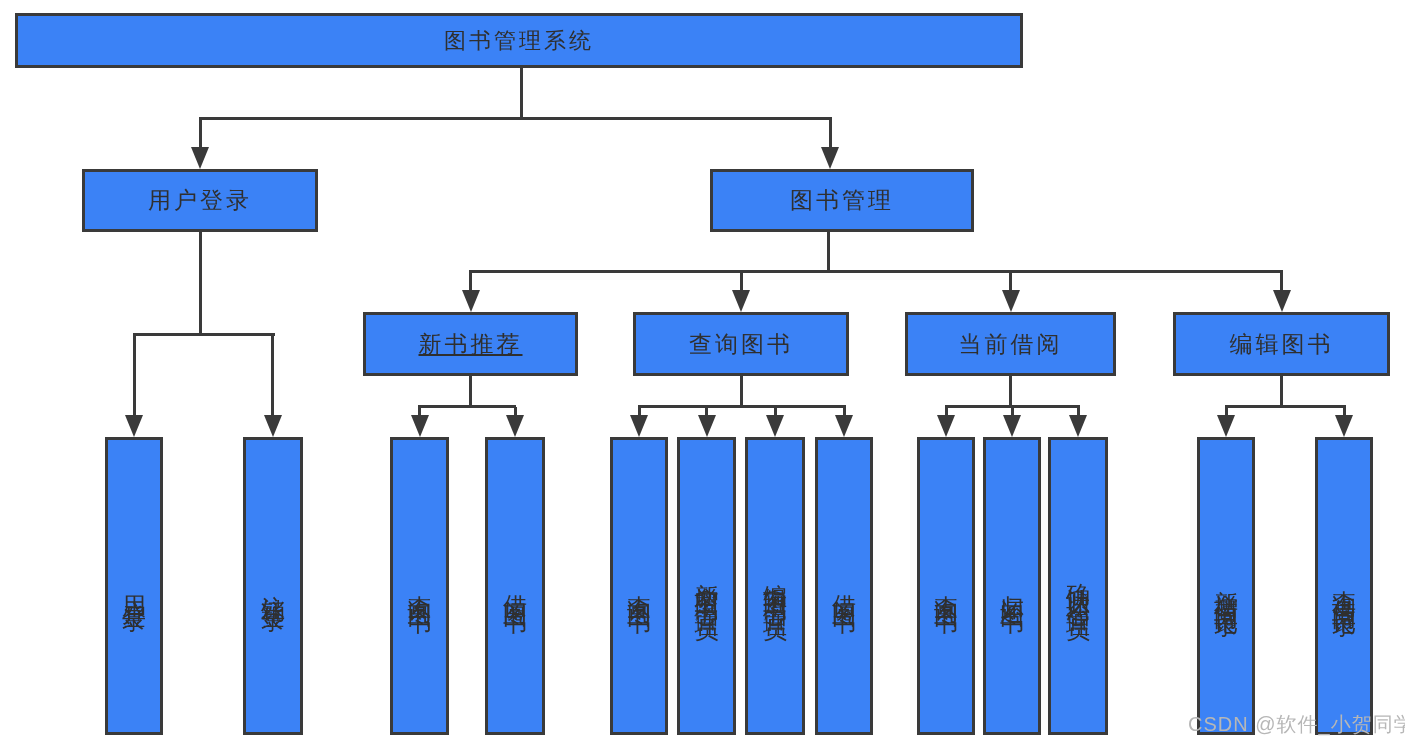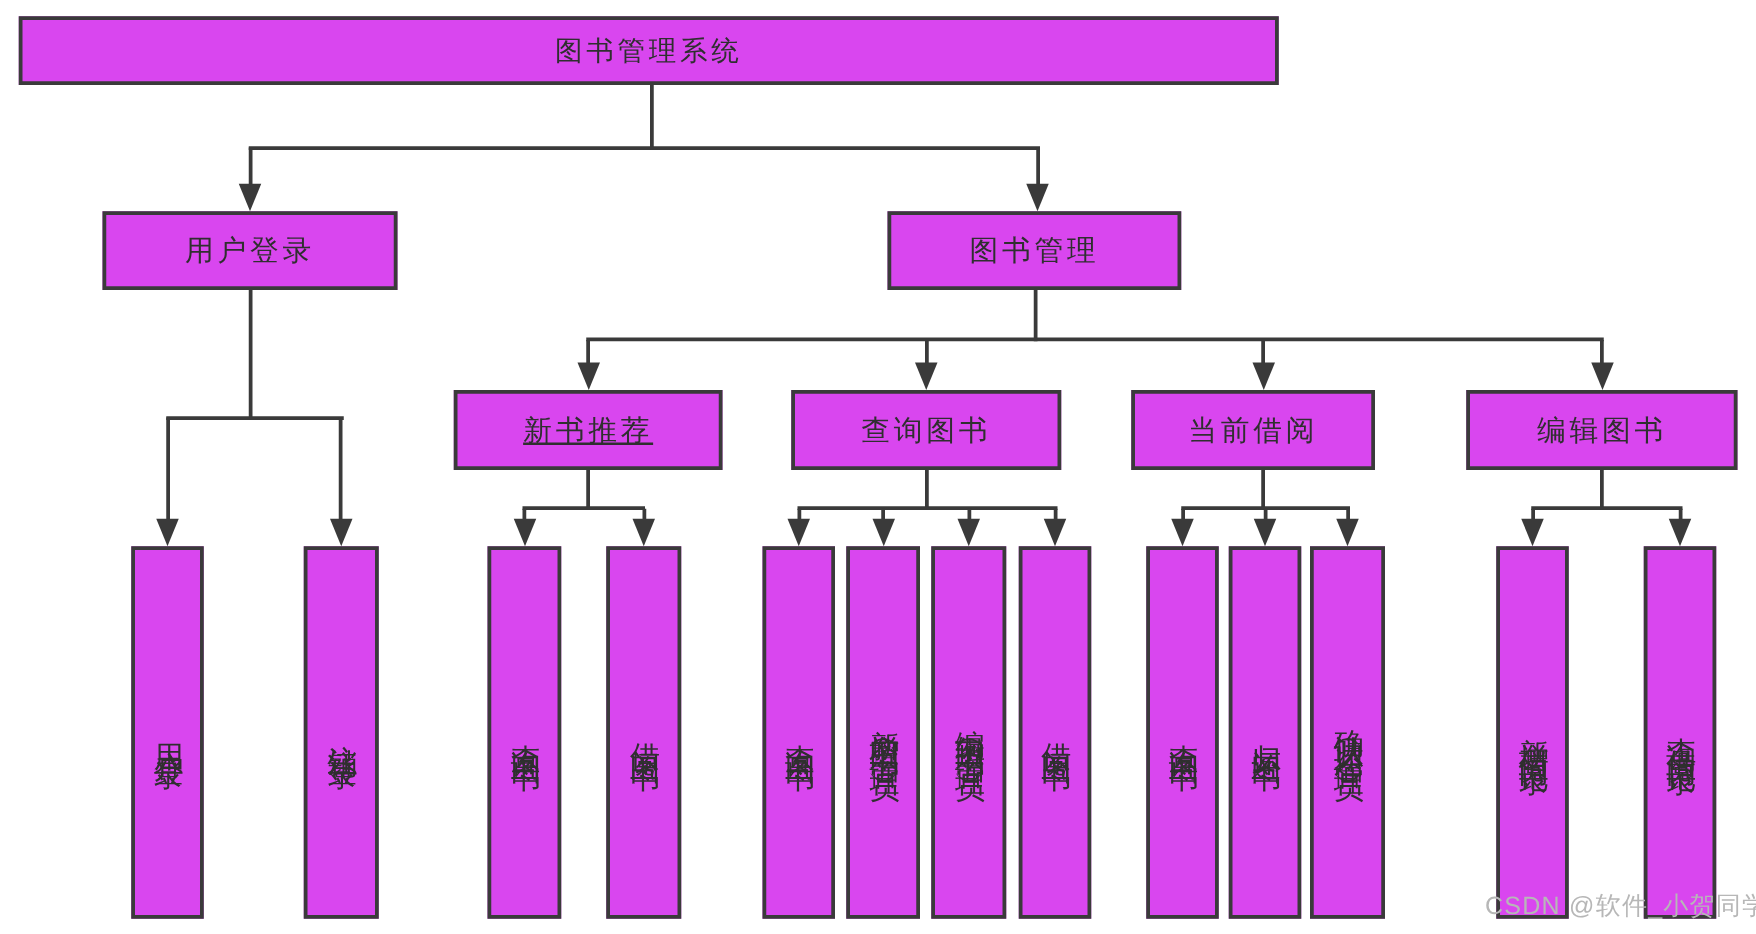--- a/index.html
+++ b/index.html
@@ -1,21 +1,21 @@
 <!DOCTYPE html>
 <html><head>
 <meta charset="utf-8">
 <style>
   html,body{margin:0;padding:0;background:#fff;}
   #stage{
     position:relative;width:1405px;height:747px;background:#ffffff;
     font-family:"Liberation Sans","DejaVu Sans",sans-serif;overflow:hidden;
   }
   .box{
-    position:absolute;box-sizing:border-box;border:3px solid #3a3a3a;background:#d946ef;
+    position:absolute;box-sizing:border-box;border:3px solid #3a3a3a;background:#3b82f6;
     display:flex;align-items:center;justify-content:center;color:#2f2f2f;
   }
   .box .lbl{letter-spacing:3px;white-space:nowrap;}
   .root-box .lbl{font-size:22px;}
   .branch-box .lbl,.module-box .lbl{font-size:23px;}
   .leaf-box .lbl{
     writing-mode:vertical-rl;text-orientation:mixed;
     font-size:24px;letter-spacing:5px;line-height:1;
   }
   .ln{position:absolute;background:#3a3a3a;}
@@ -34,31 +34,31 @@
 
 <div id="stage">
 
   <div class="box root-box" style="left:15px;top:13px;width:1008px;height:55px;">
     <span class="lbl">图书管理系统</span>
   </div>
 
   <div class="box branch-box" style="left:82px;top:169px;width:236px;height:63px;">
     <span class="lbl">用户登录</span>
   </div>
-  <div class="box branch-box" style="left:710px;top:169px;width:235px;height:63px;">
+  <div class="box branch-box" style="left:710px;top:169px;width:264px;height:63px;">
     <span class="lbl">图书管理</span>
   </div>
 
   <div class="box module-box" style="left:363px;top:312px;width:215px;height:64px;text-decoration:underline;">
     <span class="lbl">新书推荐</span>
   </div>
   <div class="box module-box" style="left:633px;top:312px;width:216px;height:64px;">
     <span class="lbl">查询图书</span>
   </div>
-  <div class="box module-box" style="left:905px;top:312px;width:195px;height:64px;">
+  <div class="box module-box" style="left:905px;top:312px;width:211px;height:64px;">
     <span class="lbl">当前借阅</span>
   </div>
   <div class="box module-box" style="left:1173px;top:312px;width:217px;height:64px;">
     <span class="lbl">编辑图书</span>
   </div>
 
   <div class="box leaf-box" style="left:105px;top:437px;width:58px;height:298px;">
     <span class="lbl">用户登录</span>
   </div>
   <div class="box leaf-box" style="left:243px;top:437px;width:60px;height:298px;">

